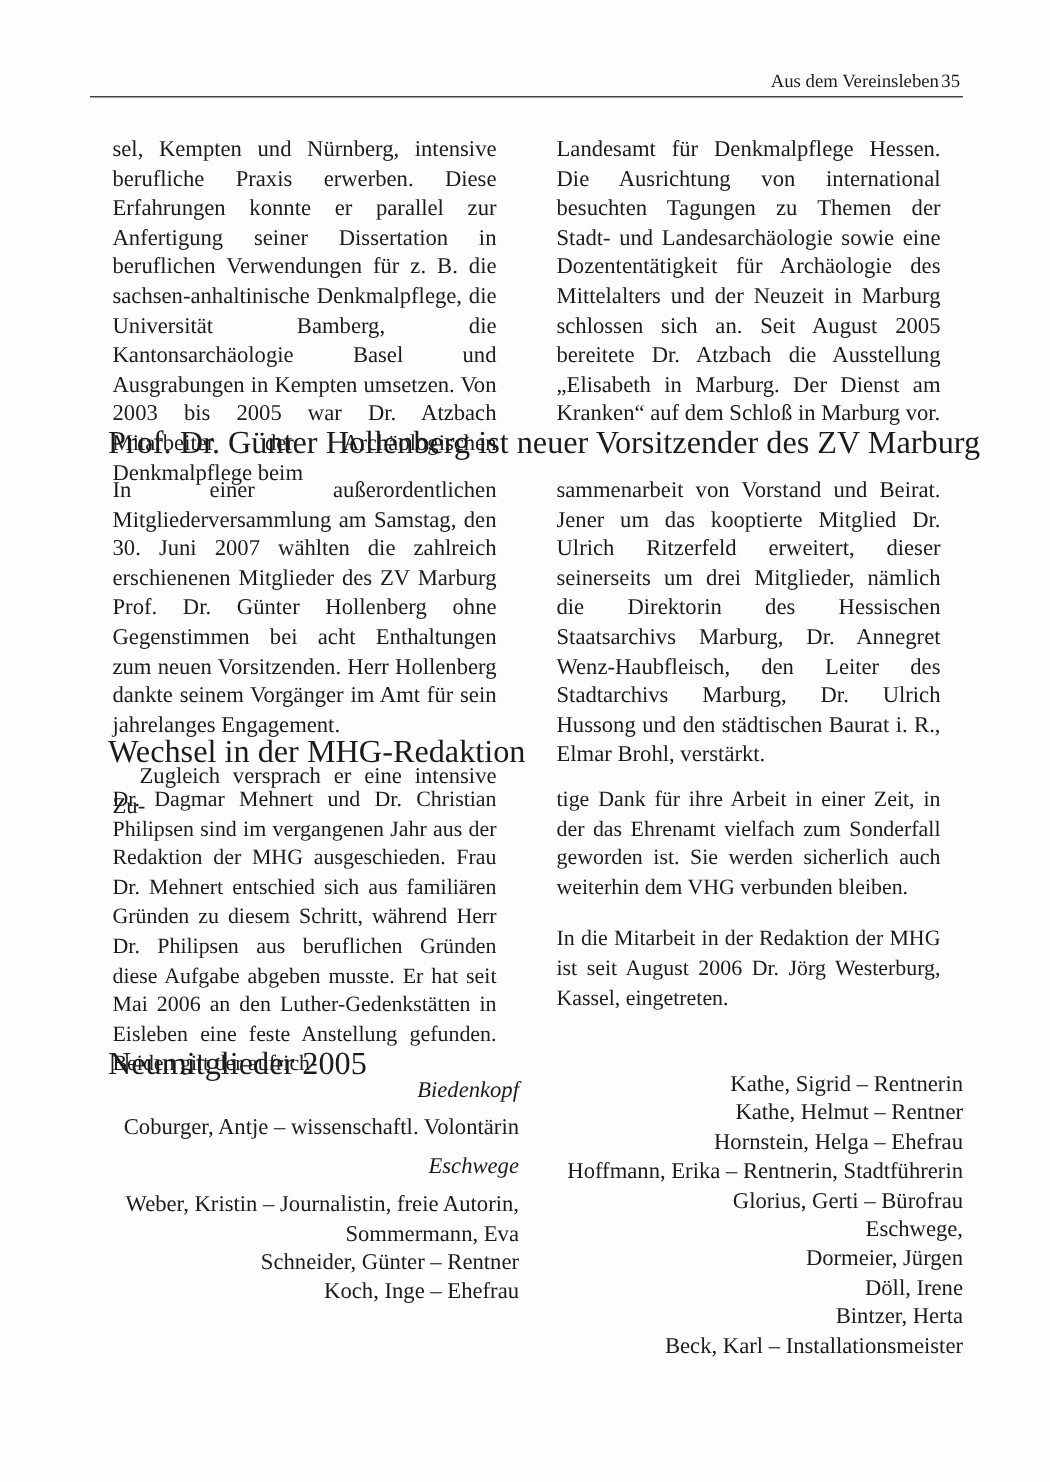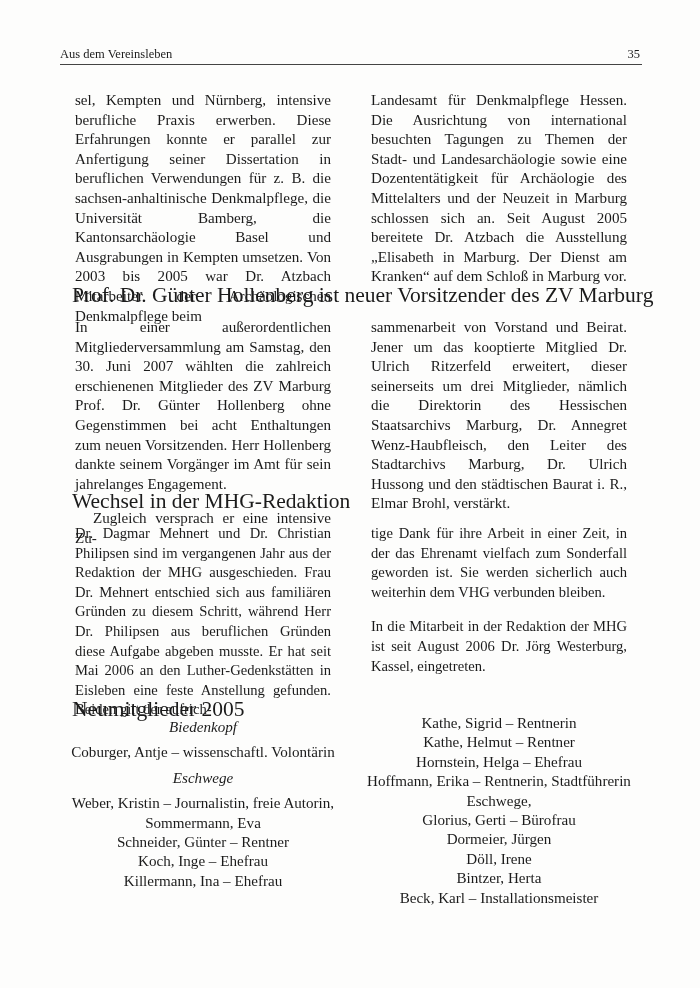--- a/index.html
+++ b/index.html
@@ -5,33 +5,33 @@
   html, body { margin: 0; padding: 0; }
   body {
     width: 700px; height: 988px; background: #fdfdfc; position: relative; overflow: hidden;
     font-family: "Liberation Serif", "DejaVu Serif", serif; color: #1b1b1b;
   }
   .page { position: absolute; left: 60px; top: 0; width: 582px; }
   .header {
     position: absolute; top: 47px; left: 0; width: 582px; height: 17px;
     border-bottom: 1.2px solid #444; font-size: 12.5px;
   }
-  .header .title { position: absolute; left: 0; right: 16px; text-align: left; top: 0; }
+  .header .title { position: absolute; left: 0; right: 16px; text-align: right; top: 0; }
   .header .pnum { position: absolute; right: 2px; top: 0; }
 
   .cols { position: absolute; left: 0; width: 582px; display: flex; justify-content: space-between; }
   .col { width: 286px; font-size: 15.1px; line-height: 19.6px; text-align: justify; }
   .col p { margin: 15px; }
   .col p.indent { text-indent: 18px; }
   .col p.gap { margin-top: 8px; }
   .col.tight { font-size: 14.6px; line-height: 19.6px; }
 
   h2 { position: absolute; left: 0; margin: 12px; font-weight: normal; font-size: 21.5px; line-height: 26px; white-space: nowrap; }
 
-  .list { font-size: 15.1px; line-height: 19.4px; text-align: center; }
+  .list { font-size: 15.1px; line-height: 19.4px; text-align: right; }
   .list .place { font-style: italic; margin: 6px 0 6px 0; }
   .list .entry { white-space: nowrap; }
   .list .entry.spaced { margin-bottom: 6px; }
 </style>
 </head>
 <body>
 
 <div class="page">
 
   <div class="header">
@@ -76,29 +76,28 @@
 
   <div class="cols" style="top:712px;">
     <div class="col list">
       <div class="place">Biedenkopf</div>
       <div class="entry spaced">Coburger, Antje – wissenschaftl. Volontärin</div>
       <div class="place" style="margin-top:0;">Eschwege</div>
       <div class="entry">Weber, Kristin – Journalistin, freie Autorin,</div>
       <div class="entry">Sommermann, Eva</div>
       <div class="entry">Schneider, Günter – Rentner</div>
       <div class="entry">Koch, Inge – Ehefrau</div>
-      <div class="entry">Killermann, Ina – Ehefrau</div>
     </div>
     <div class="col list" style="padding-top:2px;">
       <div class="entry">Kathe, Sigrid – Rentnerin</div>
       <div class="entry">Kathe, Helmut – Rentner</div>
       <div class="entry">Hornstein, Helga – Ehefrau</div>
       <div class="entry">Hoffmann, Erika – Rentnerin, Stadtführerin</div>
+      <div class="entry">Glorius, Gerti – Bürofrau</div>
       <div class="entry">Eschwege,</div>
-      <div class="entry">Glorius, Gerti – Bürofrau</div>
       <div class="entry">Dormeier, Jürgen</div>
       <div class="entry">Döll, Irene</div>
       <div class="entry">Bintzer, Herta</div>
       <div class="entry">Beck, Karl – Installationsmeister</div>
     </div>
   </div>
 
 </div>
 
 </body></html>

